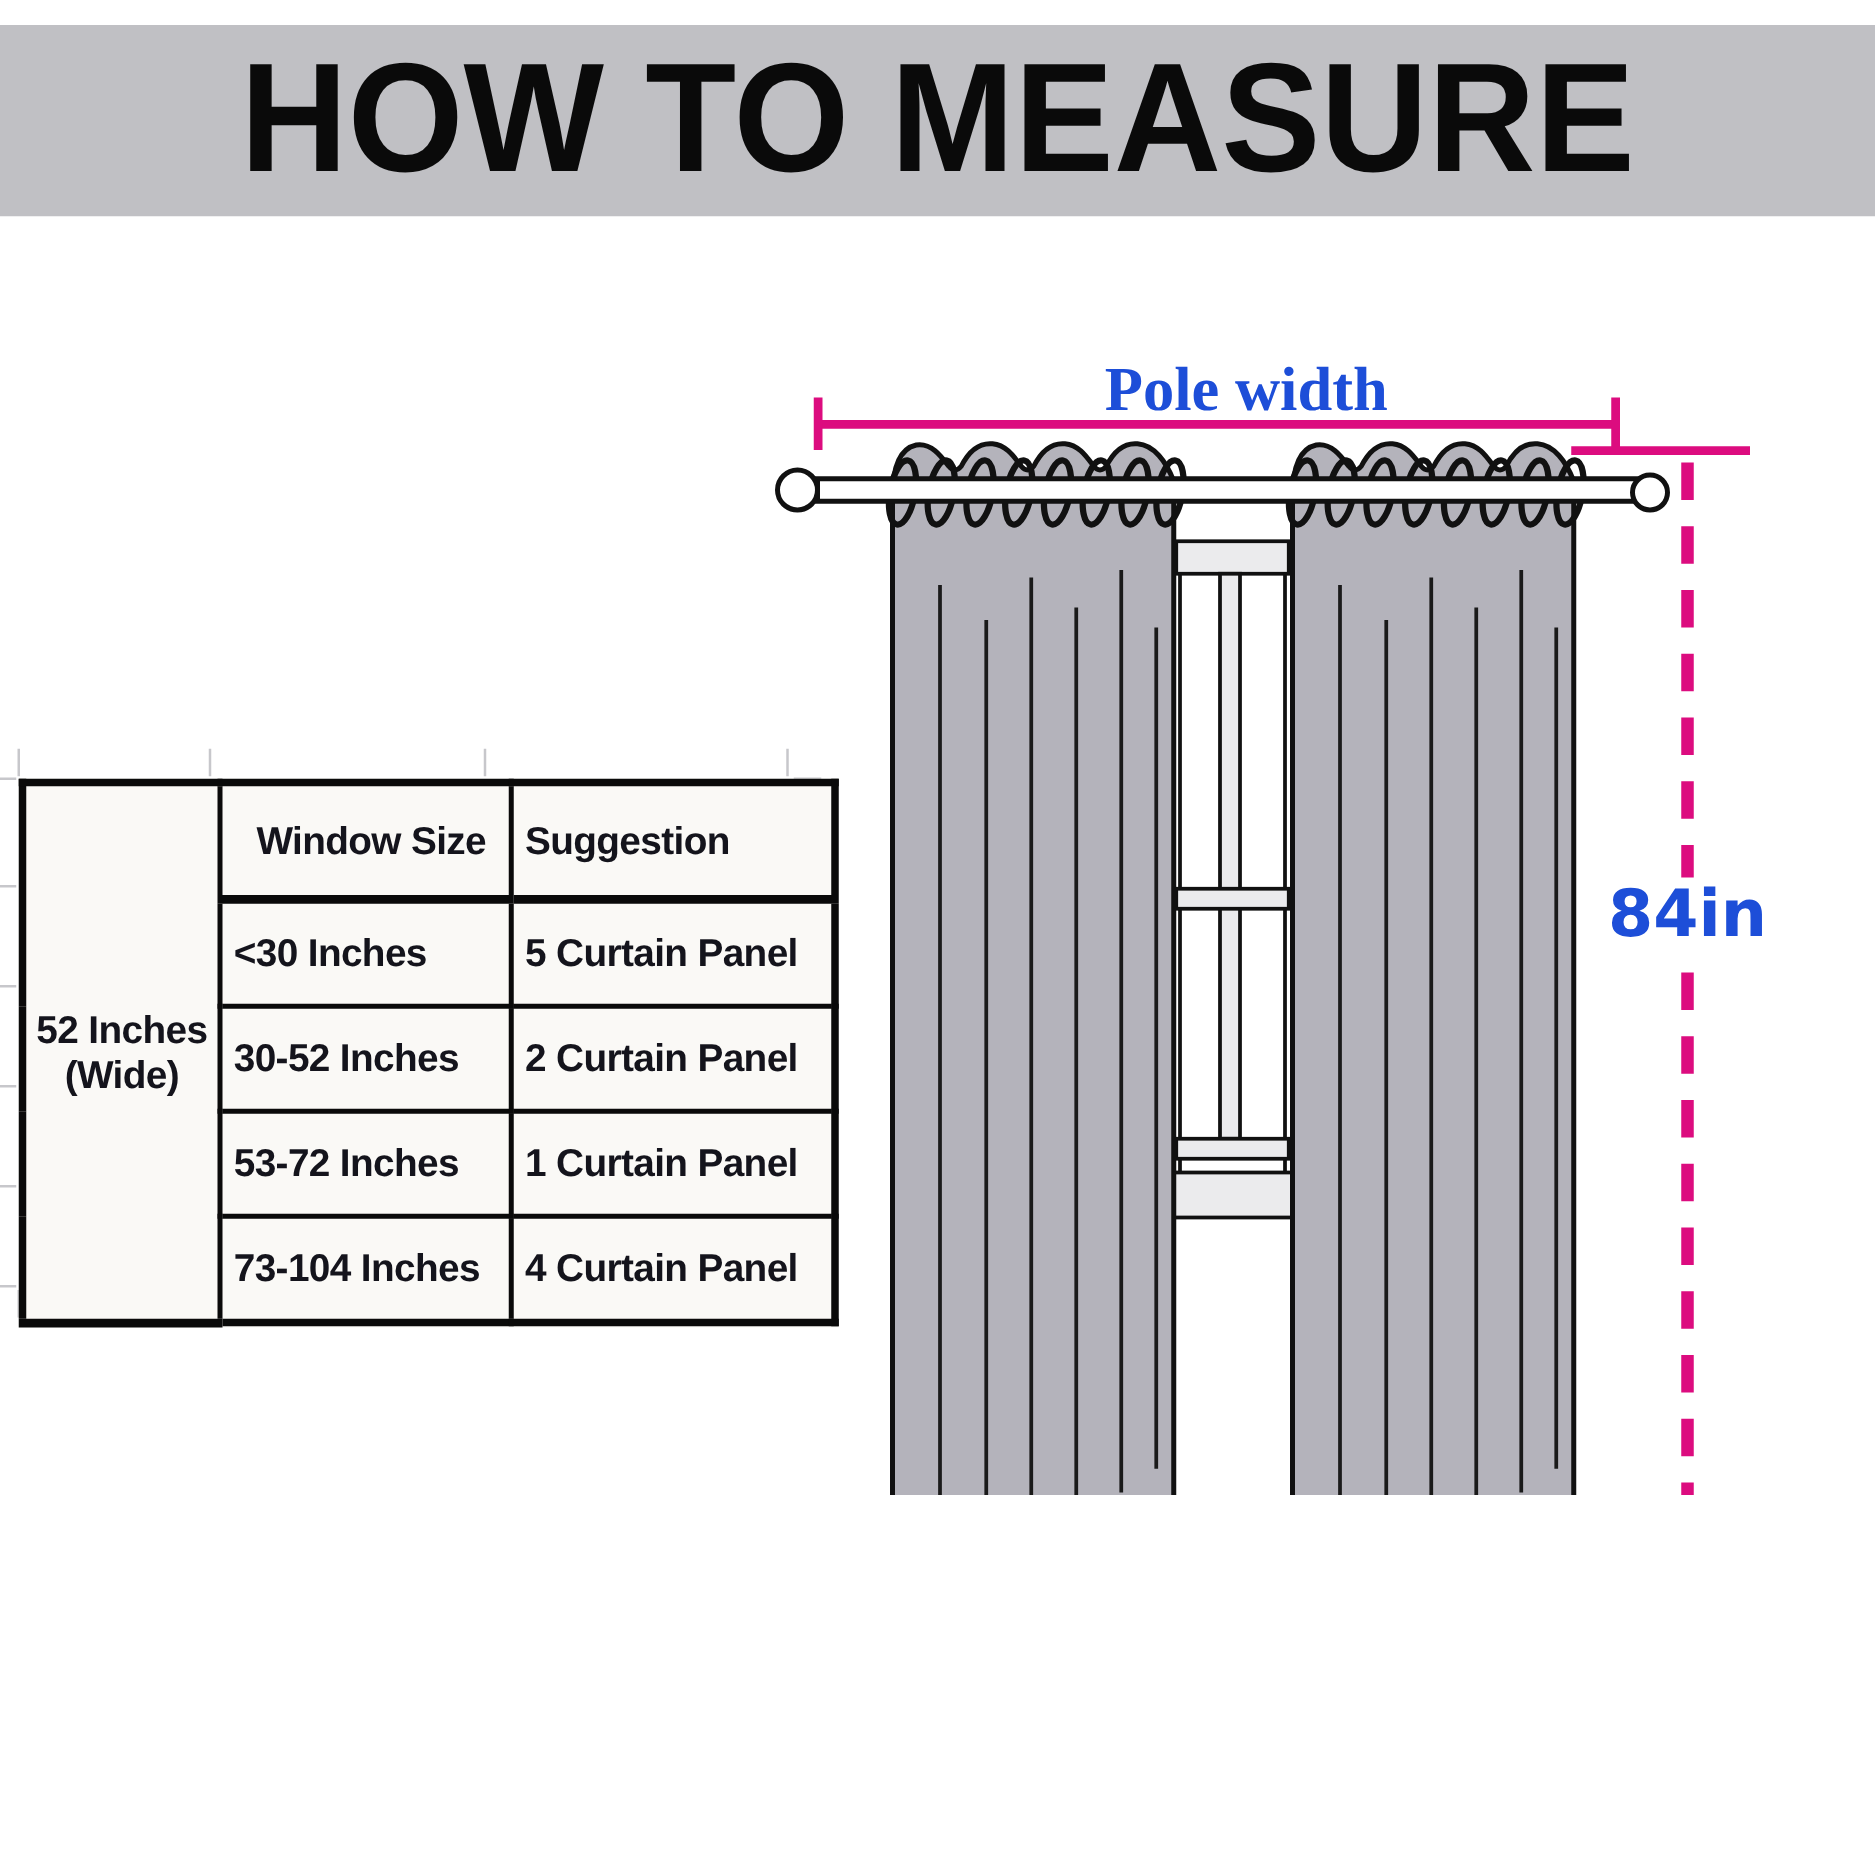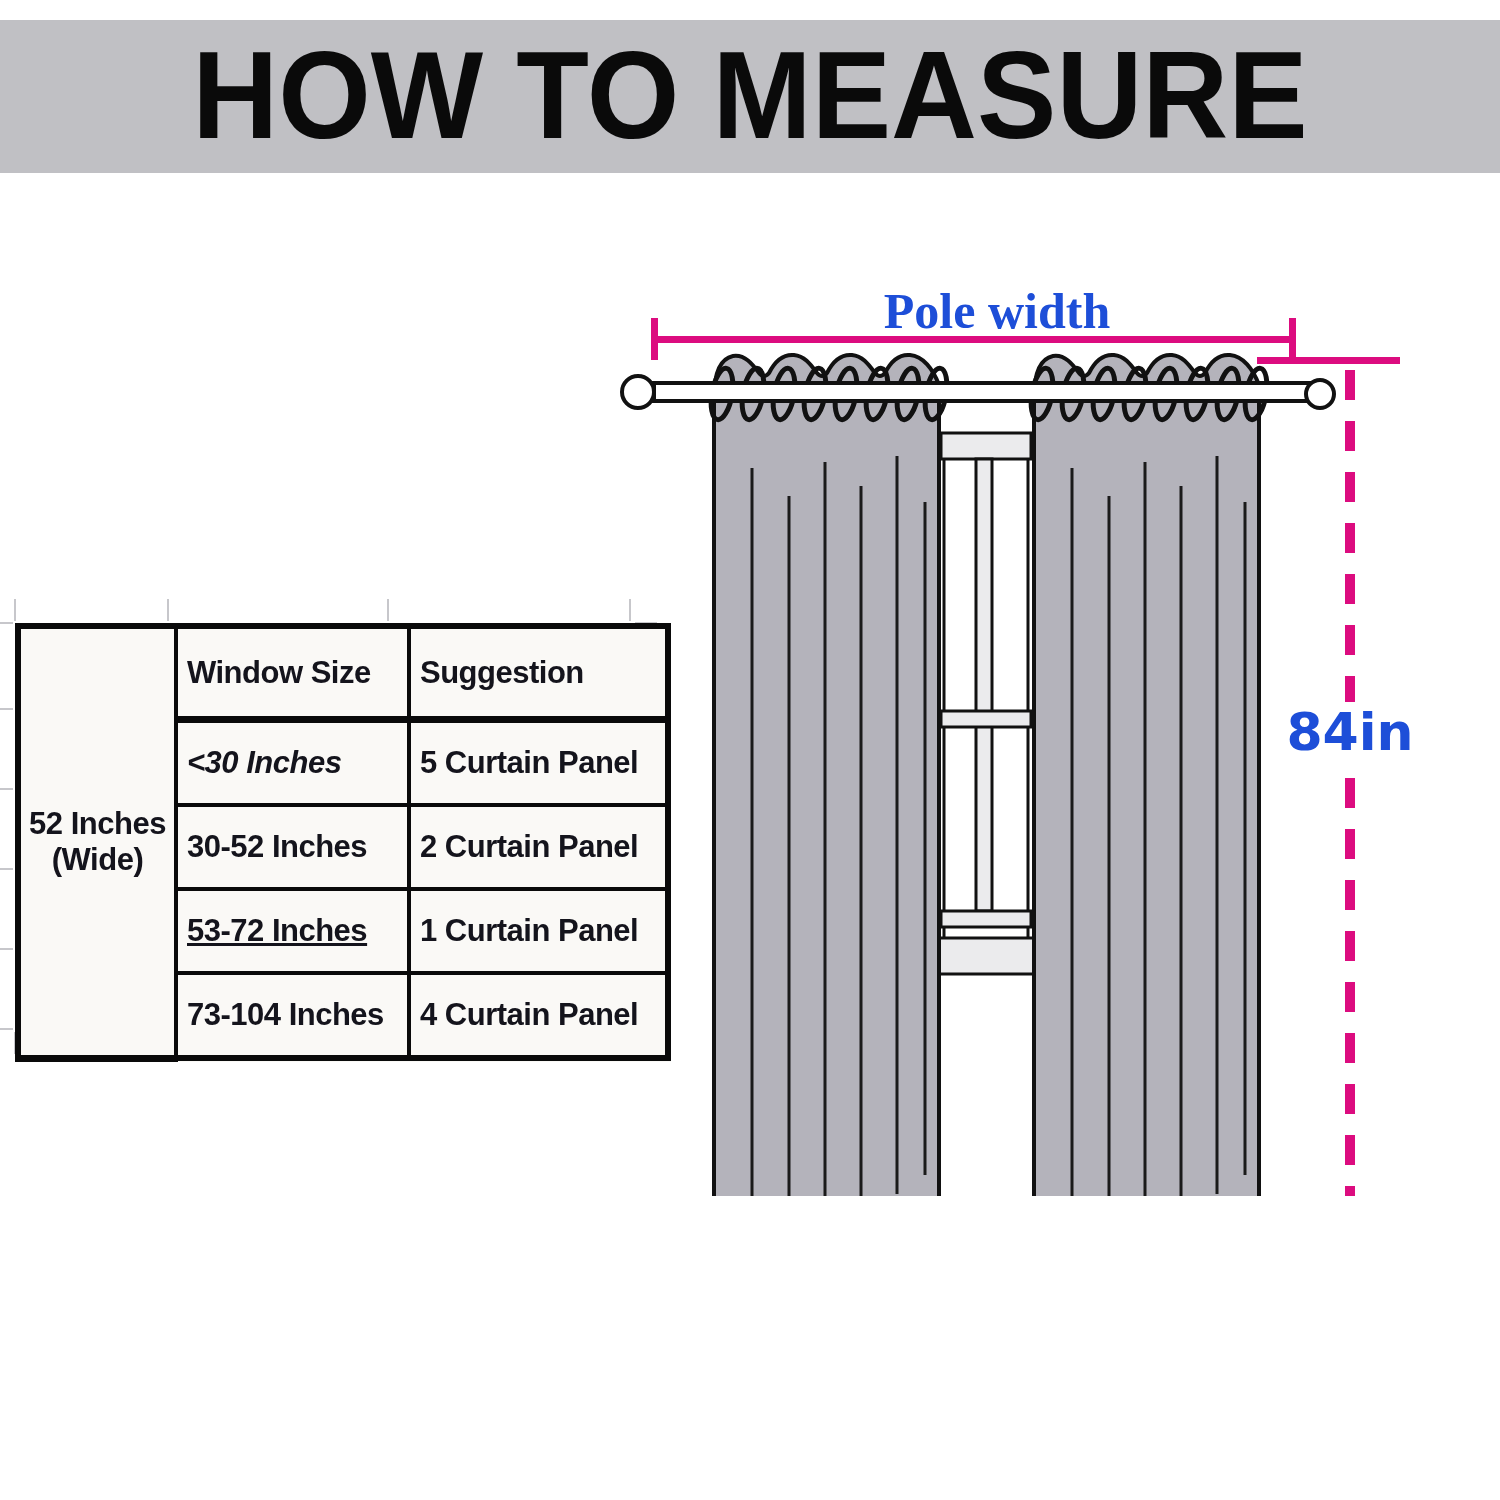--- a/index.html
+++ b/index.html
@@ -133,33 +133,33 @@
   <div class="lbl lbl-pole">Pole width</div>
   <div class="lbl lbl-height">84in</div>
 
   <table class="size-table">
     <tbody>
         <tr class="hdr">
       <td class="span-cell col-w1" rowspan="5">
         <div>52 Inches</div>
         <div>(Wide)</div>
       </td>
-      <td class="col-w2" style="height:87px;">Window Size</td>
+      <td class="col-w2" style="height:87px;text-align:center;">Window Size</td>
       <td class="col-w3">Suggestion</td>
     </tr>
     <tr>
-      <td style="height:80px;font-style:italic;">&lt;30 Inches</td>
+      <td style="height:80px;">&lt;30 Inches</td>
       <td>5 Curtain Panel</td>
     </tr>
     <tr>
       <td style="height:80px;">30-52 Inches</td>
       <td>2 Curtain Panel</td>
     </tr>
     <tr>
-      <td style="height:80px;text-decoration:underline;">53-72 Inches</td>
+      <td style="height:80px;">53-72 Inches</td>
       <td>1 Curtain Panel</td>
     </tr>
     <tr>
       <td style="height:80px;">73-104 Inches</td>
       <td>4 Curtain Panel</td>
     </tr>
   </tbody>
     </table>
 
 </div>

